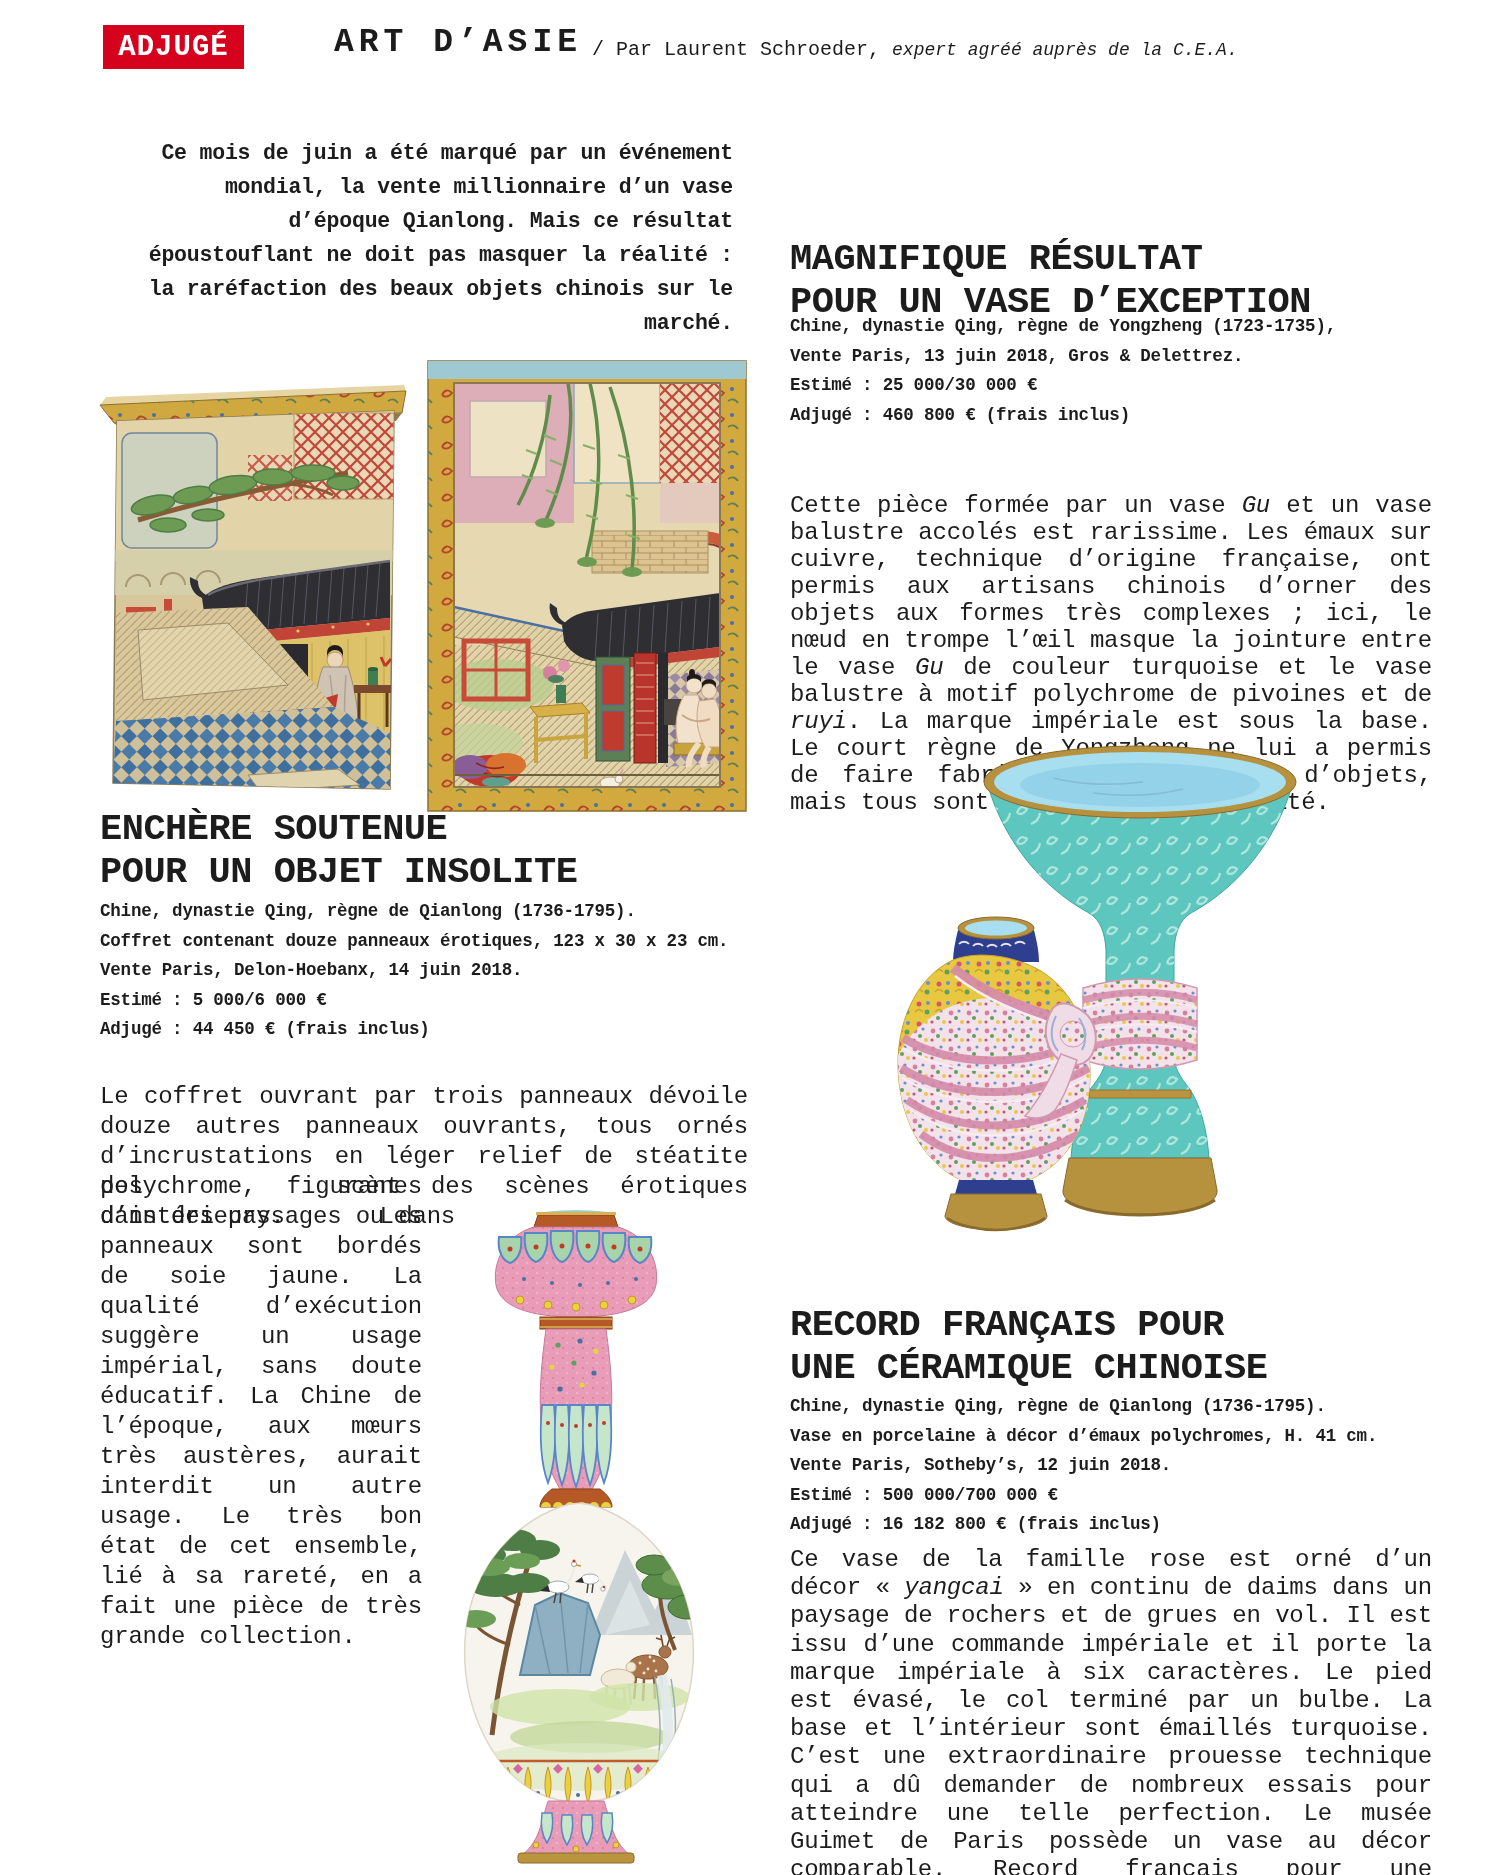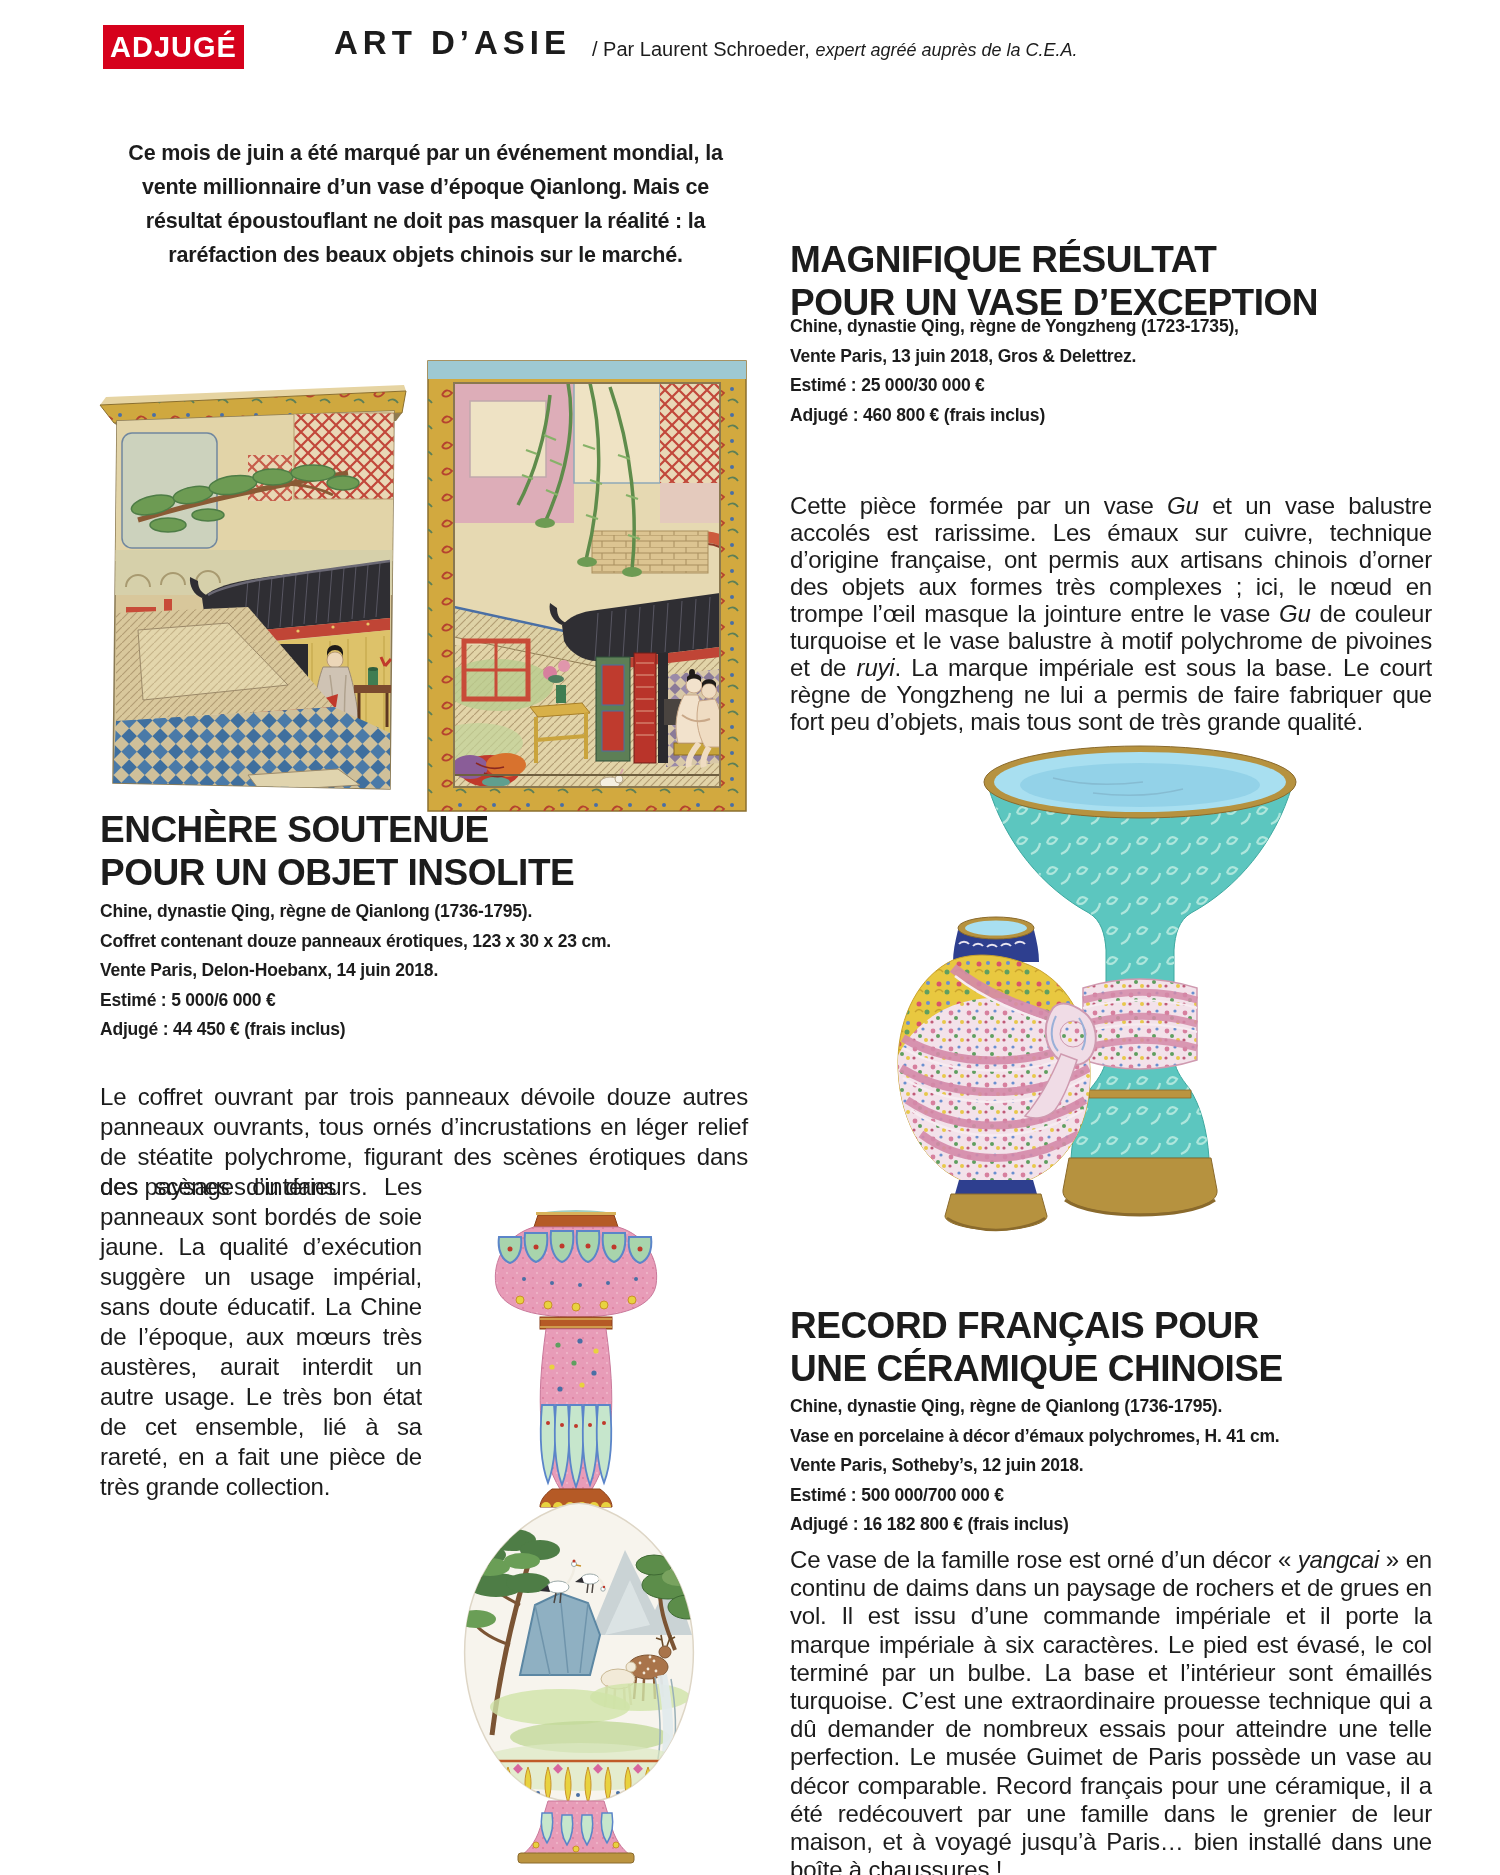--- a/index.html
+++ b/index.html
@@ -1,25 +1,25 @@
 <!DOCTYPE html>
 <html><head>
 <meta charset="utf-8">
 <style>
   html,body{margin:0;padding:0;background:#fff;}
   .page{position:relative;width:1500px;height:1875px;background:#ffffff;overflow:hidden;
         font-family:"Liberation Sans",sans-serif;color:#1c1c1c;}
-  .abs{position:absolute;}
+  .abs{position:absolute;font-family:Liberation Mono, monospace;}
   .badge{left:103px;top:25px;width:141px;height:44px;background:#d6011c;color:#fff;
          font-weight:700;font-size:29px;letter-spacing:1px;display:flex;align-items:center;justify-content:center;}
   .pagetitle{left:290px;top:24px;font-size:33px;font-weight:700;letter-spacing:5px;white-space:nowrap;margin-left:44px;}
   .byline{left:592px;top:38px;font-size:20px;white-space:nowrap;}
   .byline .it{font-style:italic;font-size:18px;}
   .intro{left:118px;top:136px;width:615px;font-size:21.5px;font-weight:700;line-height:34px;
-         text-align:center;letter-spacing:-0.2px;}
+         text-align:right;letter-spacing:-0.2px;}
   .h2{font-size:37px;font-weight:700;line-height:43px;letter-spacing:-0.5px;white-space:nowrap;}
   .details{font-size:17.5px;font-weight:700;line-height:29.5px;letter-spacing:-0.2px;white-space:nowrap;}
   .body{font-size:24px;line-height:30px;text-align:justify;letter-spacing:-0.2px;}
   .body i{font-style:italic;}
   .rc{line-height:27px;}
   .rc2{line-height:28.2px;}
   figure{margin:0;}
 </style>
 </head>
 <body>

